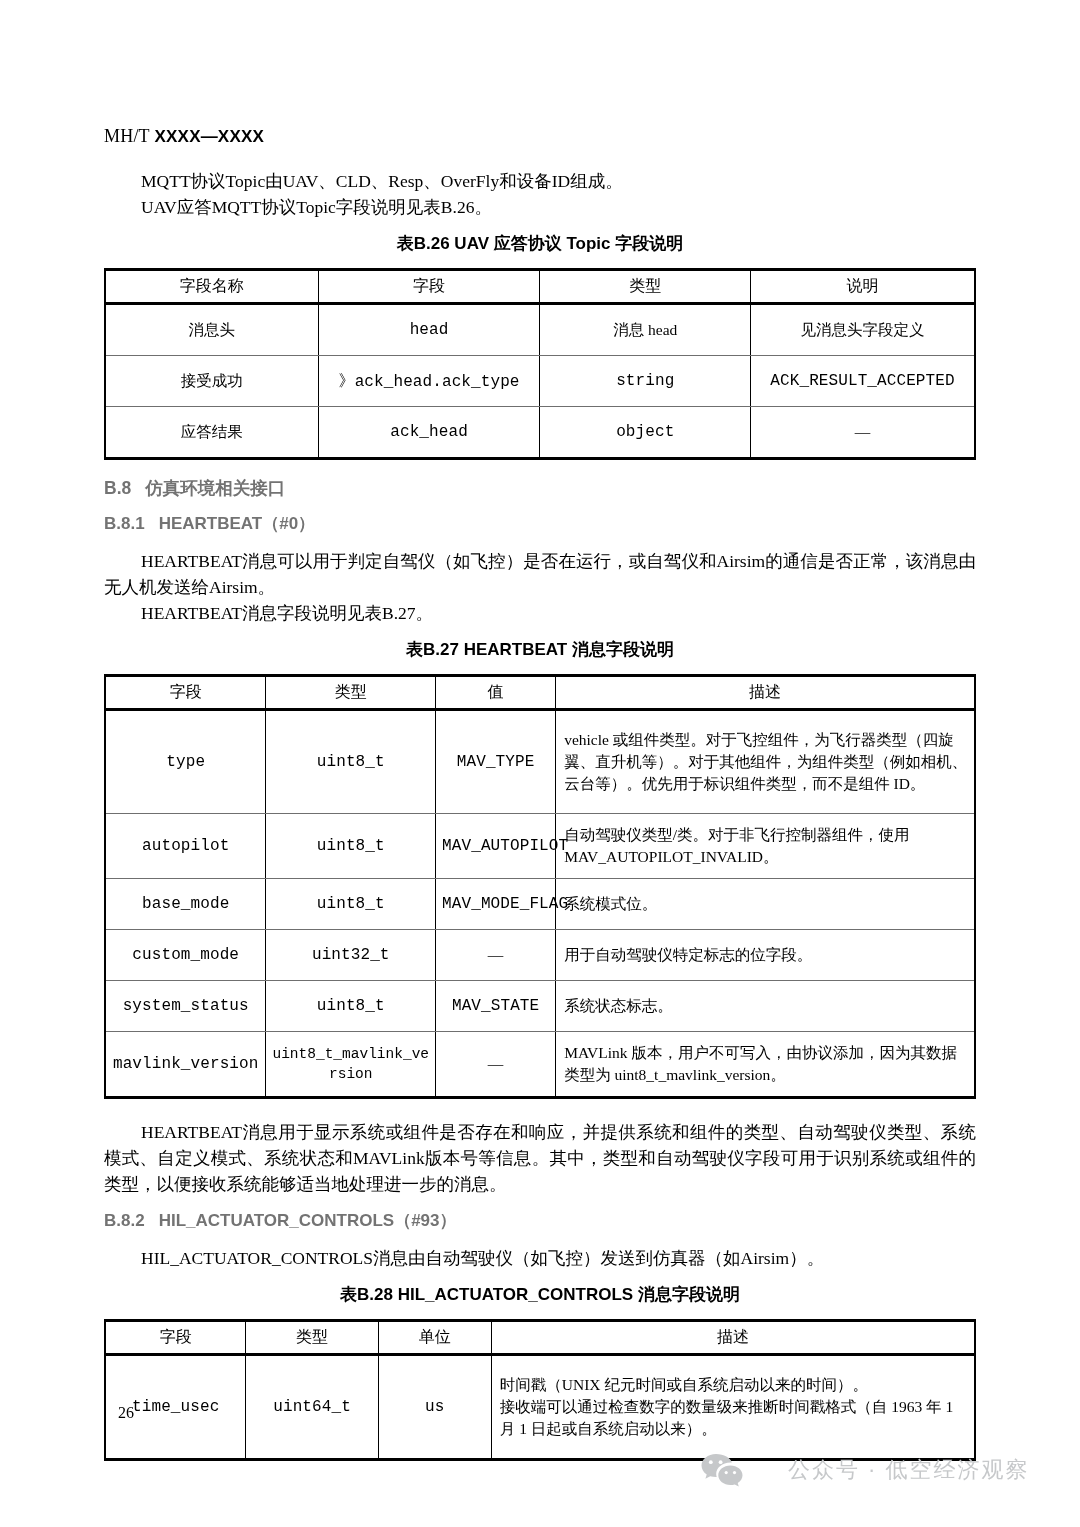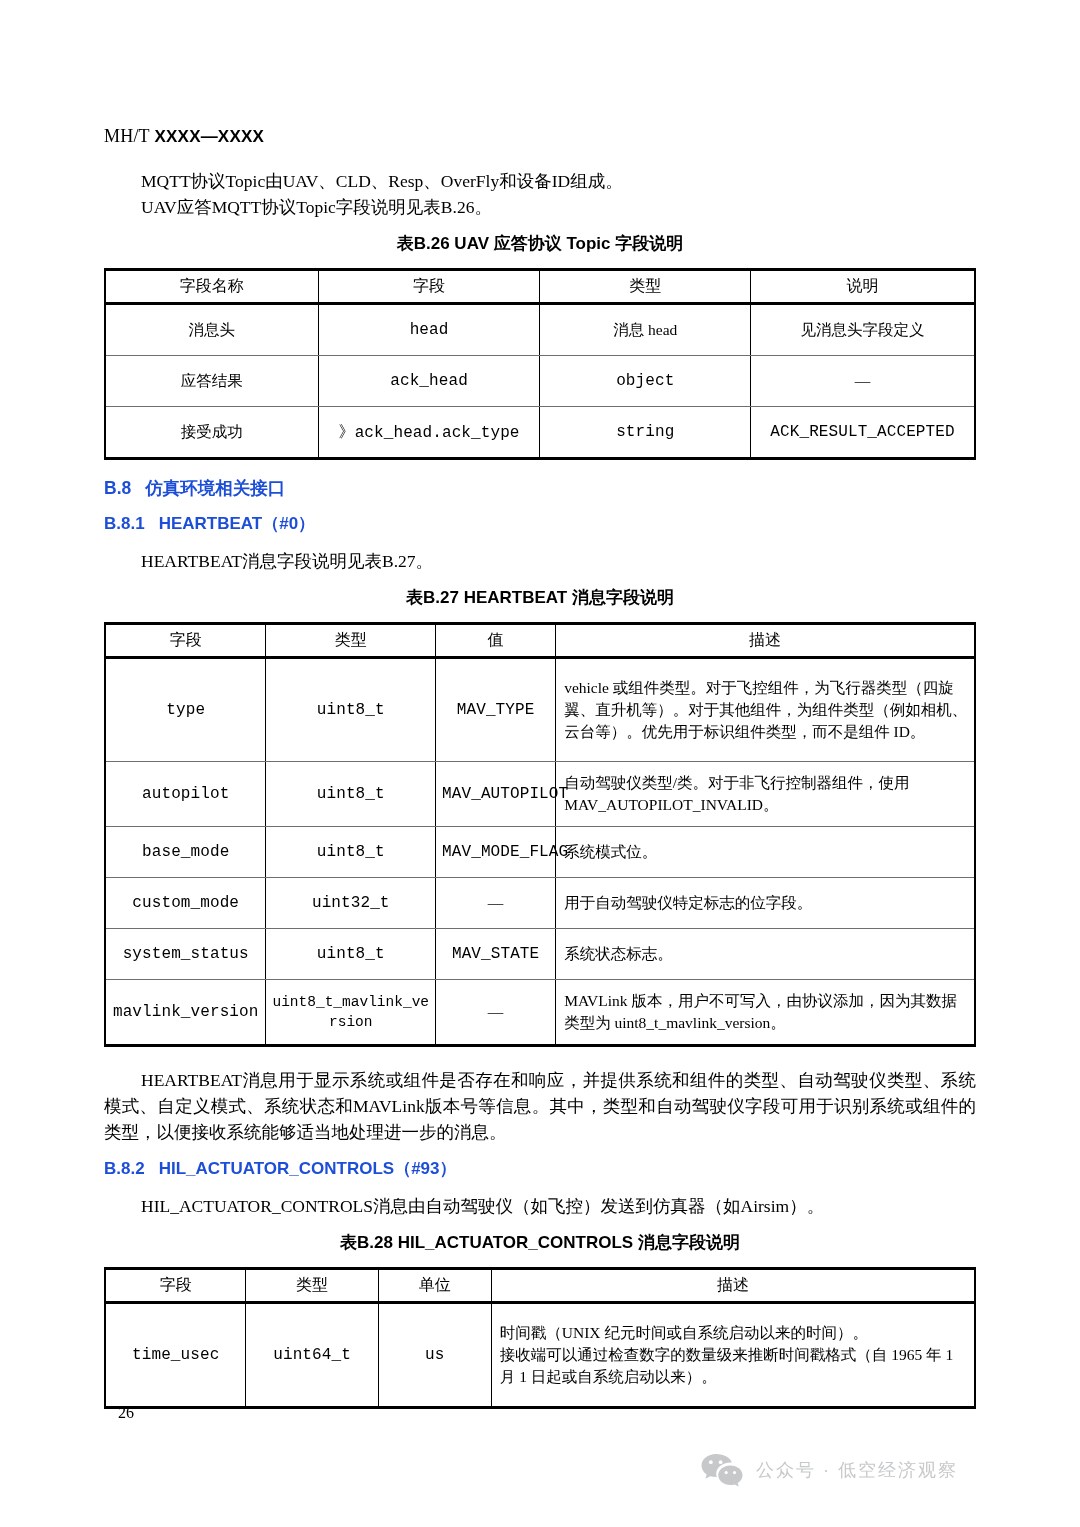--- a/index.html
+++ b/index.html
@@ -61,21 +61,21 @@
   }
   p.indent {
     text-indent: 37px;
   }
 
   
   h2.sec-head, h3.subsec-head {
     font-family: "Liberation Sans", sans-serif;
     font-weight: bold;
     margin: 0;
-    color: #1d4ed8;
+    color: #737373;
   }
   h2.sec-head {
     font-size: 17.5px;
     line-height: 24px;
   }
   h3.subsec-head {
     font-size: 17px;
     line-height: 24px;
   }
   .head-num { margin-right: 14px; }
@@ -180,24 +180,25 @@
     left: 700px;
     top: 1452px;
     display: flex;
     align-items: center;
     gap: 12px;
     color: #c6c8ca;
     user-select: none;
   }
   .watermark .wm-text {
     font-family: "Liberation Sans", sans-serif;
-    font-size: 18px;
+    font-size: 22px;
     letter-spacing: 2px;
     color: #c6c8ca;
     white-space: nowrap;
+    margin-left: 32px;
   }
   .wechat-logo { display: block; }
 
   .dash { font-family: "Liberation Serif", serif; }
 </style>
 </head>
 <body>
 
 <div class="page">
 
@@ -233,48 +234,49 @@
         </tr>
       </thead>
       <tbody>
         <tr class="row-h-std">
           <td class="c-center">消息头</td>
           <td class="c-center mono">head</td>
           <td class="c-center">消息 head</td>
           <td class="c-center">见消息头字段定义</td>
         </tr>
         <tr class="row-h-std">
+          <td class="c-center">接受成功</td>
+          <td class="c-center mono">》ack_head.ack_type</td>
+          <td class="c-center mono">string</td>
+          <td class="c-center mono">ACK_RESULT_ACCEPTED</td>
+        </tr>
+        <tr class="row-h-std">
           <td class="c-center">应答结果</td>
           <td class="c-center mono">ack_head</td>
           <td class="c-center mono">object</td>
           <td class="c-center dash">—</td>
         </tr>
-        <tr class="row-h-std">
-          <td class="c-center">接受成功</td>
-          <td class="c-center mono">》ack_head.ack_type</td>
-          <td class="c-center mono">string</td>
-          <td class="c-center mono">ACK_RESULT_ACCEPTED</td>
-        </tr>
       </tbody>
     </table>
 
     <div class="spacer-16"></div>
 
     <h2 class="sec-head">
       <span class="head-num">B.8</span><span>仿真环境相关接口</span>
     </h2>
 
     <div class="spacer-12"></div>
 
     <h3 class="subsec-head">
       <span class="head-num">B.8.1</span><span>HEARTBEAT（#0）</span>
     </h3>
 
     <div class="spacer-12"></div>
 
+    <p class="body-text indent">HEARTBEAT消息可以用于判定自驾仪（如飞控）是否在运行，或自驾仪和Airsim的通信是否正常，该消息由无人机发送给Airsim。</p>
     <p class="body-text indent">HEARTBEAT消息字段说明见表B.27。</p>
 
     <div class="spacer-12"></div>
 
     <p class="tbl-caption">表B.27 HEARTBEAT 消息字段说明</p>
 
     <div class="spacer-12"></div>
 
     <table class="doc-table t27">
       <colgroup>
@@ -366,21 +368,21 @@
           <th>描述</th>
         </tr>
       </thead>
       <tbody>
         <tr class="row-h-tall">
           <td class="c-center mono">time_usec</td>
           <td class="c-center mono">uint64_t</td>
           <td class="c-center mono">us</td>
           <td class="desc">
             <div>时间戳（UNIX 纪元时间或自系统启动以来的时间）。</div>
-            <div>接收端可以通过检查数字的数量级来推断时间戳格式（自 1965 年 1 月 1 日起或自系统启动以来）。</div>
+            <div>接收端可以通过检查数字的数量级来推断时间戳格式（自 1963 年 1 月 1 日起或自系统启动以来）。</div>
           </td>
         </tr>
       </tbody>
     </table>
 
   </div>
 
   <div class="page-number">26</div>
 
   <div class="watermark">

